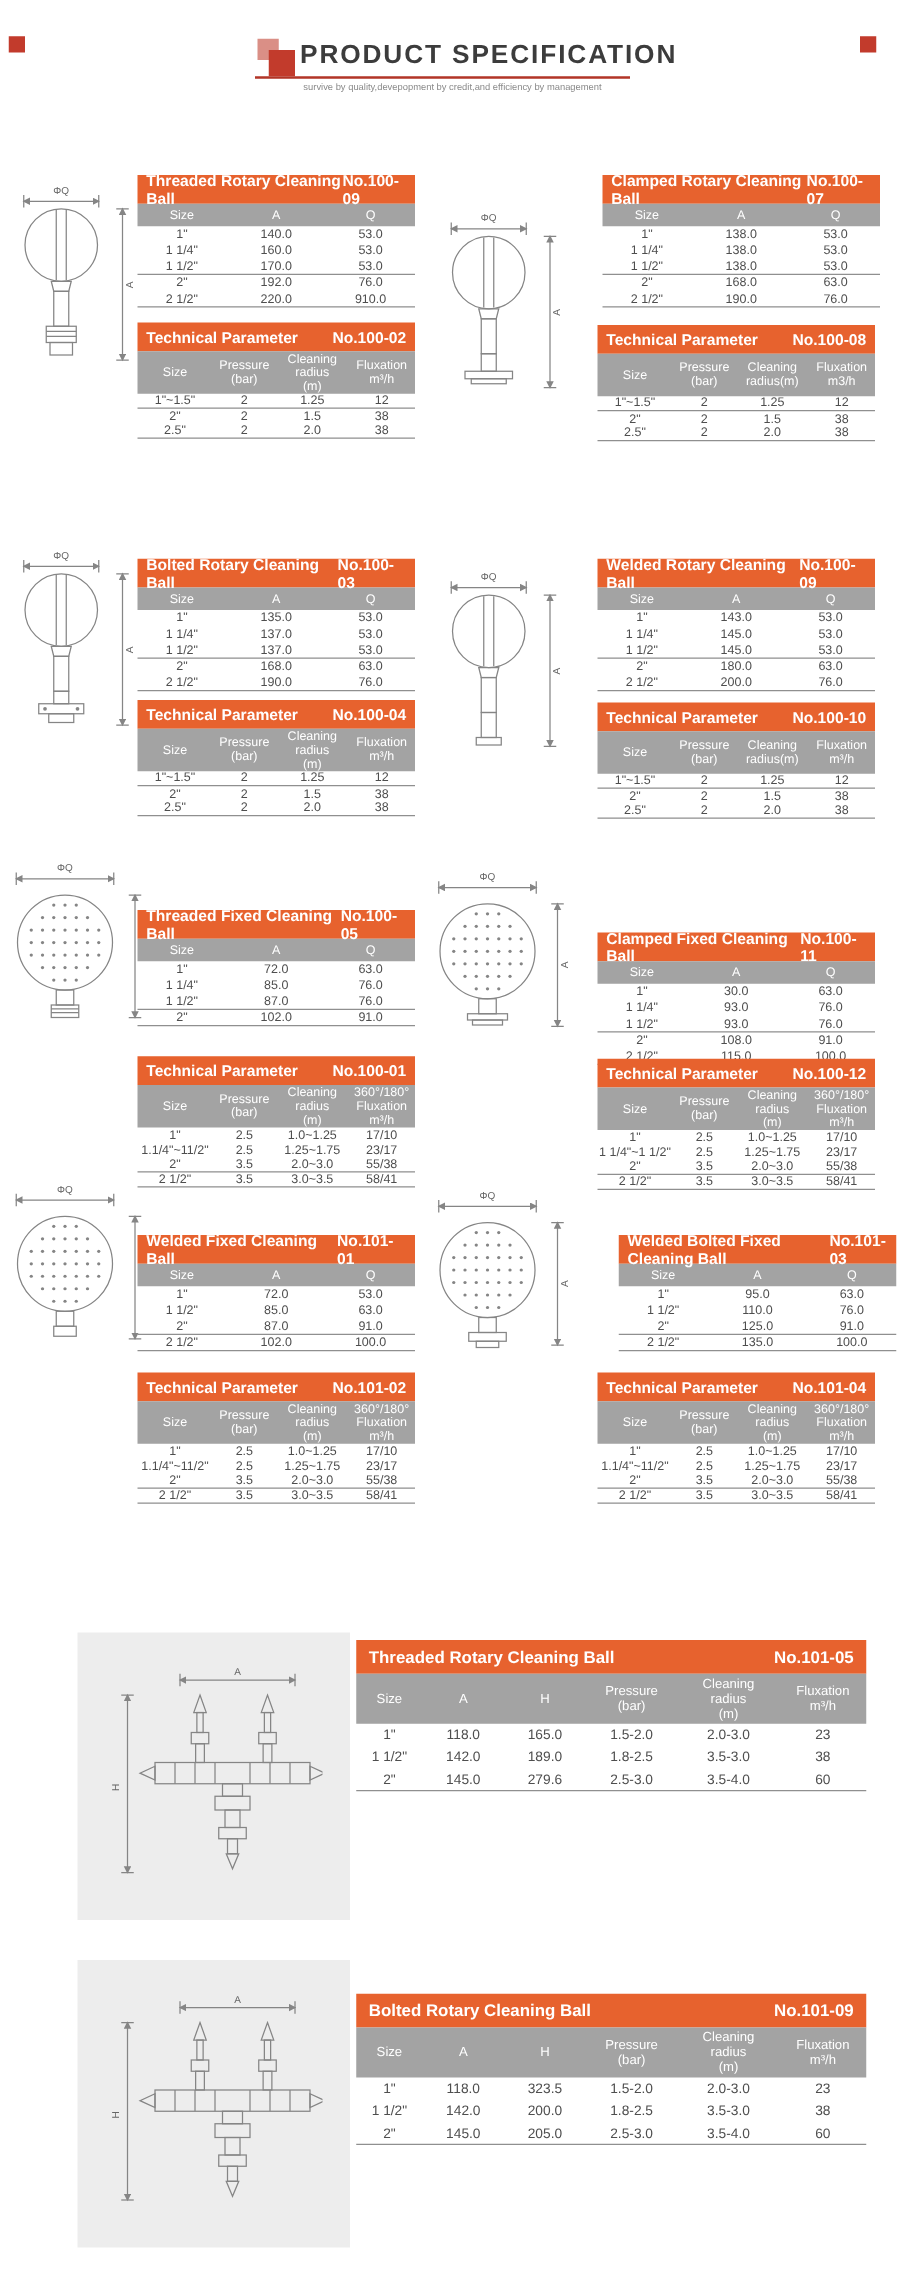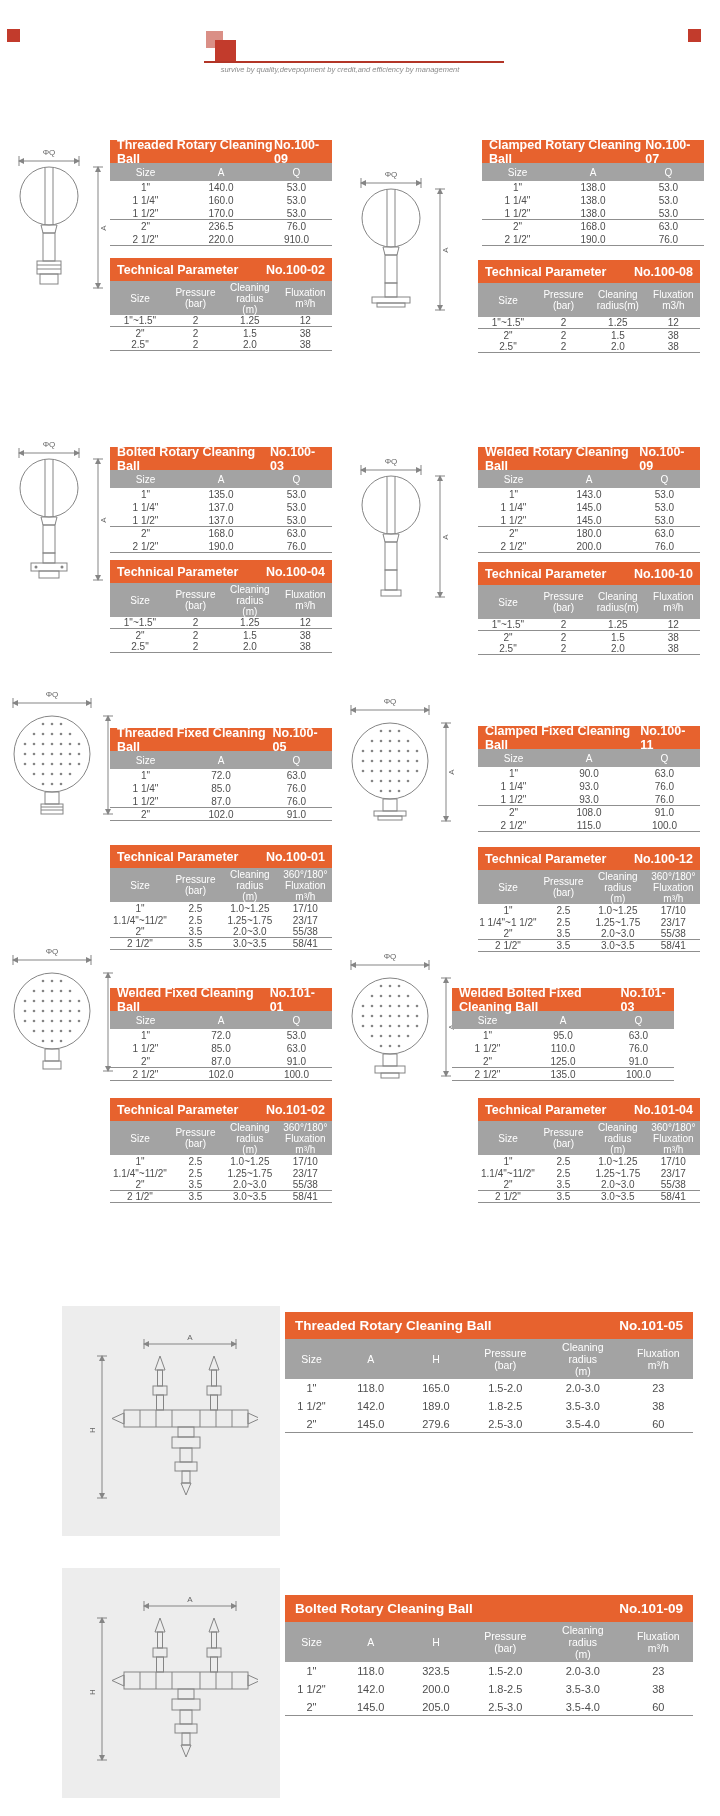--- a/index.html
+++ b/index.html
@@ -5,22 +5,22 @@
   html,body{margin:0;padding:0;background:#fff;}
   .page{position:relative;width:720px;height:1816px;background:#ffffff;
         font-family:"Liberation Sans",sans-serif;overflow:hidden;}
   
   .corner{position:absolute;width:13px;height:13px;background:#c23b2c;}
   .sq-light{position:absolute;left:206px;top:31px;width:17px;height:17px;background:#da8f86;}
   .sq-dark{position:absolute;left:215px;top:40px;width:21px;height:21px;background:#c23b2c;}
   .title{position:absolute;left:240px;top:32px;margin:0;font-size:21px;font-weight:bold;
          color:#3c3c3c;letter-spacing:1.5px;white-space:nowrap;}
   .rule{position:absolute;left:204px;top:61px;width:300px;height:2px;background:#b23527;}
-  .tagline{position:absolute;left:156px;top:65px;width:368px;text-align:center;
-           font-size:7.5px;color:#8a8a8a;font-style:italic;}
+  .tagline{position:absolute;left:178px;top:65px;width:368px;text-align:center;
+           font-size:7.5px;color:#8a8a8a;}
   
   .tbl{position:absolute;}
   .thead{display:flex;justify-content:space-between;align-items:center;background:#e7622e;
          color:#fff;font-weight:bold;height:23px;padding:0 7px;font-size:12.5px;}
   .c6 .thead{height:27px;font-size:13.5px;padding:0 10px;}
   .tcols{display:flex;align-items:center;background:#a3a3a3;color:#fff;min-height:18px;
          font-size:10px;line-height:11px;}
   .c4 .tcols{min-height:34px;}
   .c6 .tcols{min-height:40px;font-size:10.5px;line-height:12px;}
   .cell{text-align:center;white-space:pre-line;}
@@ -41,20 +41,21 @@
 </style>
 </head>
 <body>
 
 <div class="page">
 
   <span class="corner" style="left:7px;top:29px"></span>
   <span class="corner" style="left:688px;top:29px"></span>
   <span class="sq-light"></span>
   <span class="sq-dark"></span>
+  <h1 class="title">PRODUCT SPECIFICATION</h1>
   <div class="rule"></div>
   <div class="tagline">survive by quality,devepopment by credit,and efficiency by management</div>
 
   <div class="drawing" style="left:10px;top:146px;width:100px;height:190px"><svg viewBox="0 0 100 190" xmlns="http://www.w3.org/2000/svg">
         <defs>
           <marker id="ar" markerWidth="8" markerHeight="8" refX="5" refY="3" orient="auto-start-reverse">
             <path d="M0,0L6,3L0,6Z" fill="#858585"></path>
           </marker>
         </defs>
         <text x="39" y="9" font-size="8" fill="#666" text-anchor="middle">ΦQ</text>
@@ -95,21 +96,21 @@
         <span class="cell">160.0</span>
         <span class="cell">53.0</span>
       </div>
       <div class="trow strong">
         <span class="cell">1 1/2"</span>
         <span class="cell">170.0</span>
         <span class="cell">53.0</span>
       </div>
       <div class="trow">
         <span class="cell">2"</span>
-        <span class="cell">236.5</span>
+        <span class="cell">192.0</span>
         <span class="cell">76.0</span>
       </div>
       <div class="trow strong">
         <span class="cell">2 1/2"</span>
         <span class="cell">220.0</span>
         <span class="cell">910.0</span>
       </div>
     </div>
   <div class="tbl c4" style="left:110px;top:258px;width:222px">
       <div class="thead">
@@ -603,33 +604,33 @@
         <circle cx="46" cy="96" r="1.3" fill="#858585"></circle>
         <circle cx="55" cy="96" r="1.3" fill="#858585"></circle>
         <rect x="39" y="104" width="14" height="12" stroke="#858585" fill="none"></rect>
         <rect x="30" y="116" width="32" height="5" stroke="#858585" fill="none"></rect>
         <rect x="34" y="121" width="24" height="4" stroke="#858585" fill="none"></rect>
         <line x1="102" y1="28" x2="102" y2="126" stroke="#858585" stroke-width="1" fill="none" marker-start="url(#ar)" marker-end="url(#ar)"></line>
         <line x1="97" y1="28" x2="107" y2="28" stroke="#858585" stroke-width="1" fill="none"></line>
         <line x1="97" y1="126" x2="107" y2="126" stroke="#858585" stroke-width="1" fill="none"></line>
         <text x="110" y="77" font-size="8" fill="#666" text-anchor="middle" transform="rotate(-90 110 77)">A</text>
       </svg></div>
-  <div class="tbl c3" style="left:478px;top:726px;width:222px">
+  <div class="tbl c3" style="left:478px;top:746px;width:222px">
       <div class="thead">
         <span class="ttitle">Clamped Fixed Cleaning Ball</span>
         <span class="tno">No.100-11</span>
       </div>
       <div class="tcols">
         <span class="cell">Size</span>
         <span class="cell">A</span>
         <span class="cell">Q</span>
       </div>
       <div class="trow">
         <span class="cell">1"</span>
-        <span class="cell">90.0</span>
+        <span class="cell">30.0</span>
         <span class="cell">63.0</span>
       </div>
       <div class="trow">
         <span class="cell">1 1/4"</span>
         <span class="cell">93.0</span>
         <span class="cell">76.0</span>
       </div>
       <div class="trow strong">
         <span class="cell">1 1/2"</span>
         <span class="cell">93.0</span>
@@ -864,21 +865,21 @@
         <circle cx="46" cy="96" r="1.3" fill="#858585"></circle>
         <circle cx="55" cy="96" r="1.3" fill="#858585"></circle>
         <rect x="39" y="104" width="14" height="12" stroke="#858585" fill="none"></rect>
         <rect x="31" y="116" width="30" height="7" stroke="#858585" fill="none"></rect>
         <rect x="37" y="123" width="18" height="5" stroke="#858585" fill="none"></rect>
         <line x1="102" y1="28" x2="102" y2="126" stroke="#858585" stroke-width="1" fill="none" marker-start="url(#ar)" marker-end="url(#ar)"></line>
         <line x1="97" y1="28" x2="107" y2="28" stroke="#858585" stroke-width="1" fill="none"></line>
         <line x1="97" y1="126" x2="107" y2="126" stroke="#858585" stroke-width="1" fill="none"></line>
         <text x="110" y="77" font-size="8" fill="#666" text-anchor="middle" transform="rotate(-90 110 77)">A</text>
       </svg></div>
-  <div class="tbl c3" style="left:452px;top:988px;width:222px">
+  <div class="tbl c3" style="left:495px;top:988px;width:222px">
       <div class="thead">
         <span class="ttitle">Welded Bolted Fixed Cleaning Ball</span>
         <span class="tno">No.101-03</span>
       </div>
       <div class="tcols">
         <span class="cell">Size</span>
         <span class="cell">A</span>
         <span class="cell">Q</span>
       </div>
       <div class="trow">

